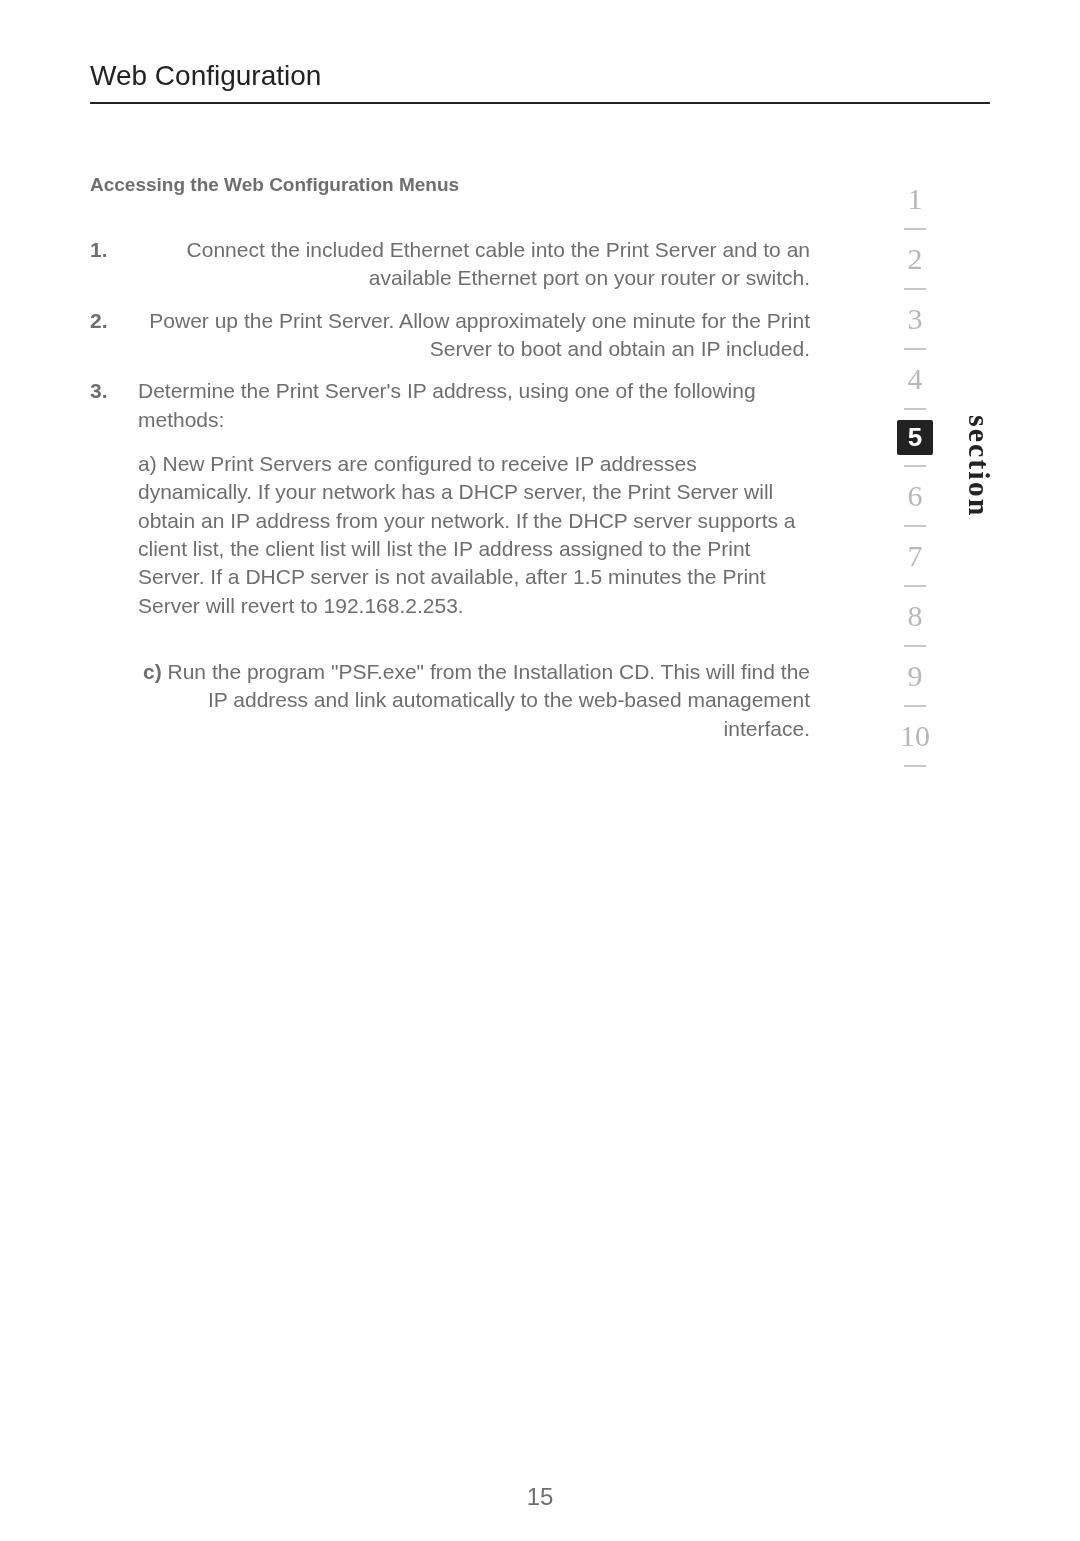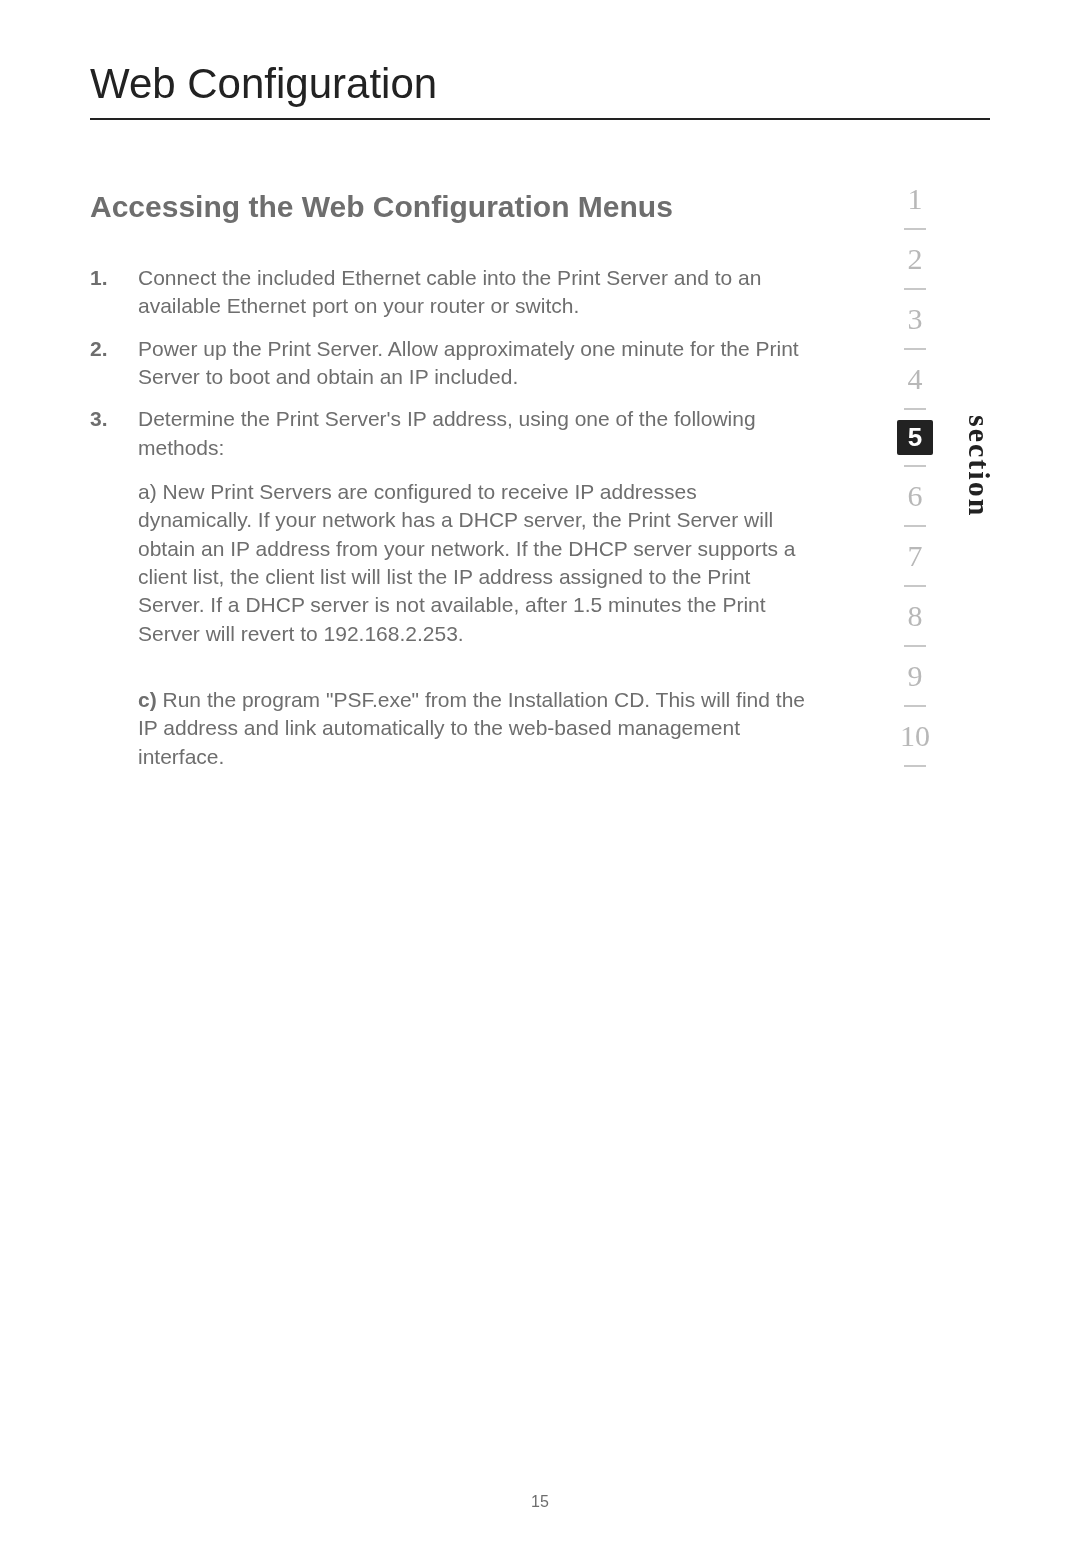--- a/index.html
+++ b/index.html
@@ -15,27 +15,27 @@
     position: relative;
     box-sizing: border-box;
     padding: 60px 90px 40px 90px;
   }
   .title-block {
     border-bottom: 2px solid #222;
     padding-bottom: 10px;
     margin-bottom: 70px;
   }
   .title {
-    font-size: 42px;
+    font-size: 28px;
     font-weight: 400;
     color: #222;
     margin: 0;
   }
   .subhead {
-    font-size: 30px;
+    font-size: 19px;
     font-weight: bold;
     color: #6e6e6e;
     margin: 0 0 40px 0;
   }
   .content {
     width: 720px;
   }
   ol {
     list-style: none;
     padding: 0;
@@ -53,20 +53,21 @@
     font-weight: bold;
   }
   .li-body {
     flex: 1;
   }
   .para {
     margin: 0 0 16px 0;
   }
   .para:last-child {
     margin-bottom: 0;
+    text-align: right;
   }
   .bold {
     font-weight: bold;
   }
   .sidebar {
     position: absolute;
     top: 180px;
     right: 80px;
     width: 110px;
     display: flex;
@@ -112,21 +113,21 @@
     margin-left: 22px;
     margin-top: 235px;
     font-family: Georgia, 'Times New Roman', serif;
   }
   .page-number {
     position: absolute;
     bottom: 30px;
     left: 0;
     right: 0;
     text-align: center;
-    font-size: 16px;
+    font-size: 24px;
     color: #6e6e6e;
   }
 </style>
 </head>
 <body>
 
 <div class="page">
 
   <div class="title-block">
     <h1 class="title">Web Configuration</h1>

